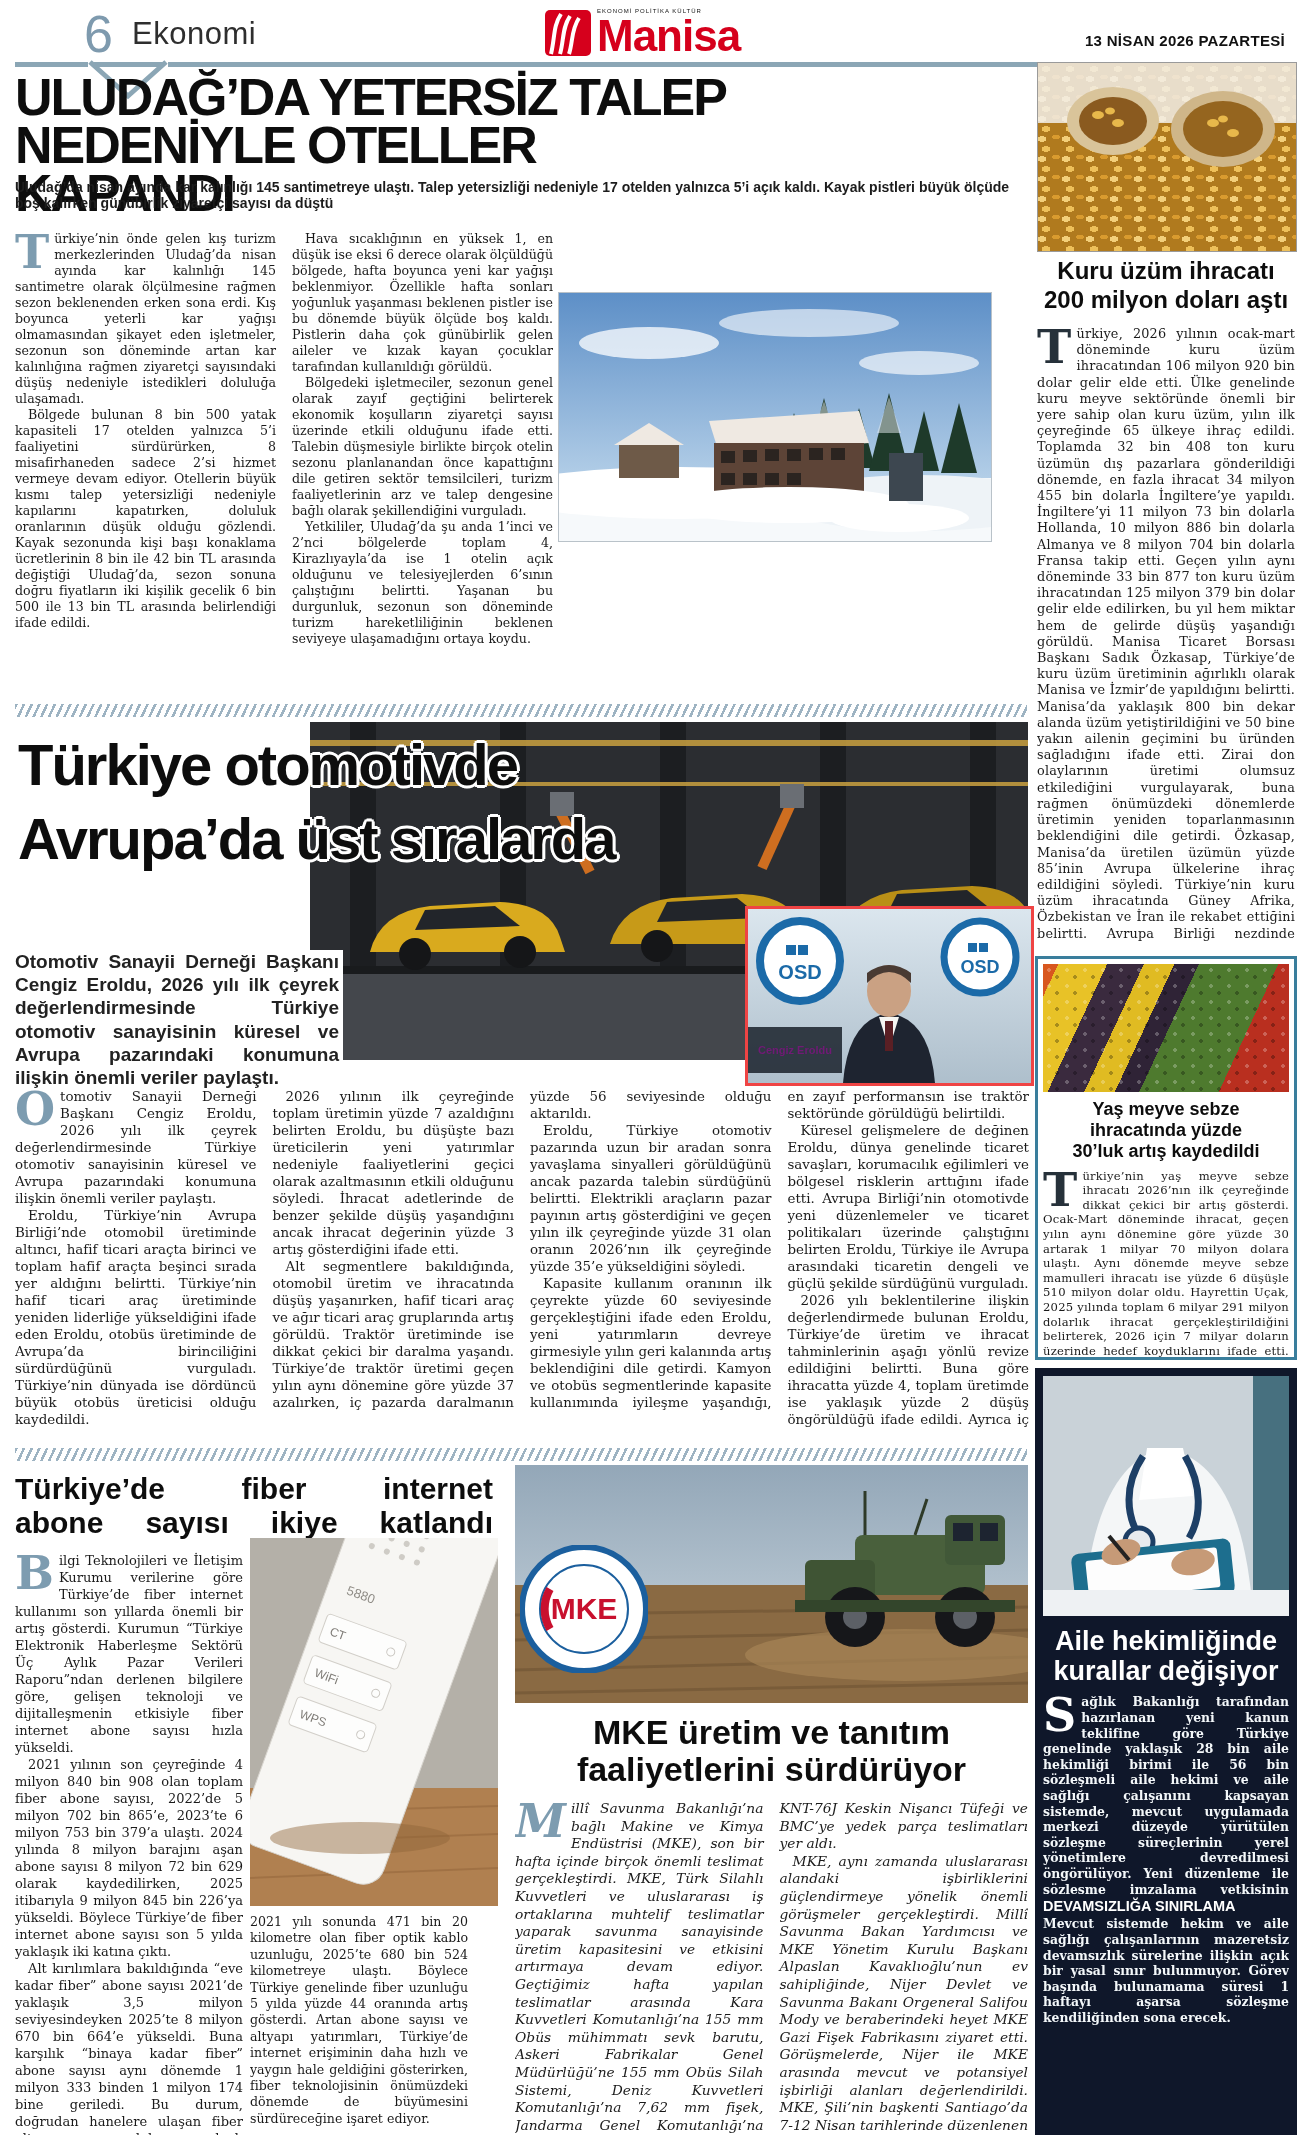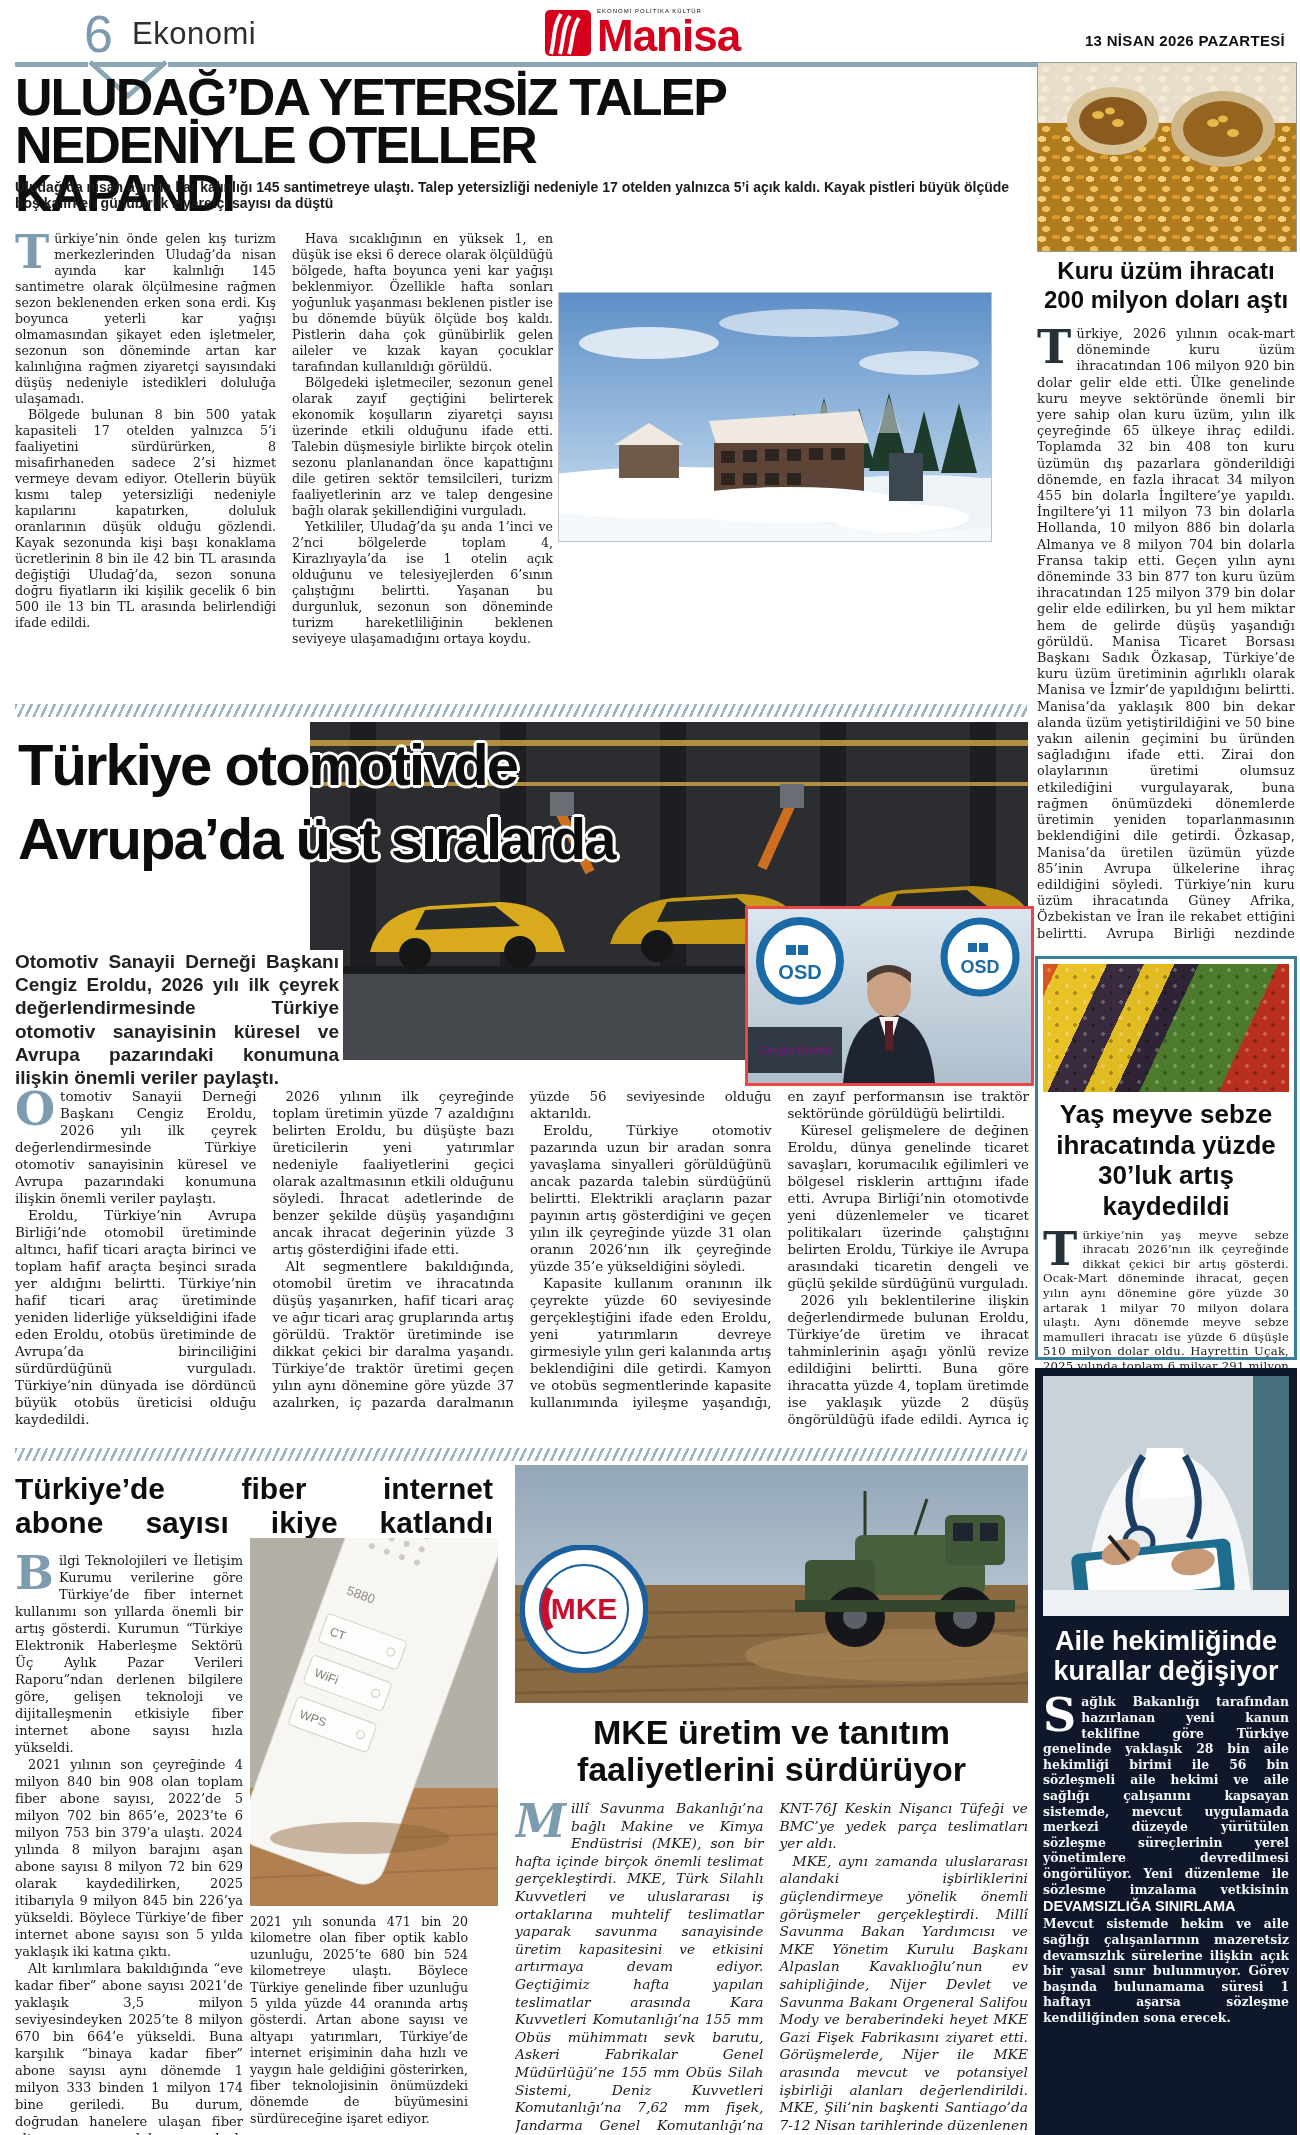--- a/index.html
+++ b/index.html
@@ -387,21 +387,21 @@
 200 milyon doları aştı</div>
 
   <div class="abs bodytext drop dc-dark" style="left:1037px;top:326px;width:258px;height:618px;font-size:12.8px;line-height:16.2px;letter-spacing:.2px;">
       <p>Türkiye, 2026 yılının ocak-mart döneminde kuru üzüm ihracatından 106 milyon 920 bin dolar gelir elde etti. Ülke genelinde kuru meyve sektöründe önemli bir yere sahip olan kuru üzüm, yılın ilk çeyreğinde 65 ülkeye ihraç edildi. Toplamda 32 bin 408 ton kuru üzümün dış pazarlara gönderildiği dönemde, en fazla ihracat 34 milyon 455 bin dolarla İngiltere’ye yapıldı. İngiltere’yi 11 milyon 73 bin dolarla Hollanda, 10 milyon 886 bin dolarla Almanya ve 8 milyon 704 bin dolarla Fransa takip etti. Geçen yılın aynı döneminde 33 bin 877 ton kuru üzüm ihracatından 125 milyon 379 bin dolar gelir elde edilirken, bu yıl hem miktar hem de gelirde düşüş yaşandığı görüldü. Manisa Ticaret Borsası Başkanı Sadık Özkasap, Türkiye’de kuru üzüm üretiminin ağırlıklı olarak Manisa ve İzmir’de yapıldığını belirtti. Manisa’da yaklaşık 800 bin dekar alanda üzüm yetiştirildiğini ve 50 bine yakın ailenin geçimini bu üründen sağladığını ifade etti. Zirai don olaylarının üretimi olumsuz etkilediğini vurgulayarak, buna rağmen önümüzdeki dönemlerde üretimin yeniden toparlanmasının beklendiğini dile getirdi. Özkasap, Manisa’da üretilen üzümün yüzde 85’inin Avrupa ülkelerine ihraç edildiğini söyledi. Türkiye’nin kuru üzüm ihracatında Güney Afrika, Özbekistan ve İran ile rekabet ettiğini belirtti. Avrupa Birliği nezdinde coğrafi işaret başvurusunun da devam ettiği ve sürecin Brüksel’de askıda olduğu aktarıldı. Sektör temsilcileri, Türkiye’nin kuru üzümdeki güçlü konumunu korumayı hedefliyor.</p>
     </div>
 
   <div class="abs boxed" style="left:1035px;top:956px;width:262px;height:404px;">
     <div class="photo veg-bg" style="width:100%;height:128px;">
       <div class="veg-dots"></div>
     </div>
-    <div class="h-med" style="font-size:26px;line-height:1.18;text-align:center;margin:7px 0 6px 0;">Yaş meyve sebze
+    <div class="h-med" style="font-size:18px;line-height:1.18;text-align:center;margin:7px 0 6px 0;">Yaş meyve sebze
 ihracatında yüzde
 30’luk artış kaydedildi</div>
     <div class="bodytext drop dc-dark" style="height:190px;font-size:11.6px;line-height:14.6px;letter-spacing:.2px;">
         <p>Türkiye’nin yaş meyve sebze ihracatı 2026’nın ilk çeyreğinde dikkat çekici bir artış gösterdi. Ocak-Mart döneminde ihracat, geçen yılın aynı dönemine göre yüzde 30 artarak 1 milyar 70 milyon dolara ulaştı. Aynı dönemde meyve sebze mamulleri ihracatı ise yüzde 6 düşüşle 510 milyon dolar oldu. Hayrettin Uçak, 2025 yılında toplam 6 milyar 291 milyon dolarlık ihracat gerçekleştirildiğini belirterek, 2026 için 7 milyar doların üzerinde hedef koyduklarını ifade etti. Ürün bazında mandalina 333 milyon dolarla ilk sırada yer alırken, domates ve biber onu takip etti. Ülke bazında ise en fazla ihracat Rusya’ya yapılırken, Irak ve Romanya da öne çıkan pazarlar arasında yer aldı. Olumlu iklim koşullarının sürmesi halinde yıl genelinde ihracatın daha da artması bekleniyor.</p>
       </div>
   </div>
 
   <div class="abs bluebox" style="left:1035px;top:1368px;width:262px;height:767px;">
     <div class="photo" style="width:100%;height:240px;">
       <svg width="246" height="240" viewBox="0 0 246 240">

